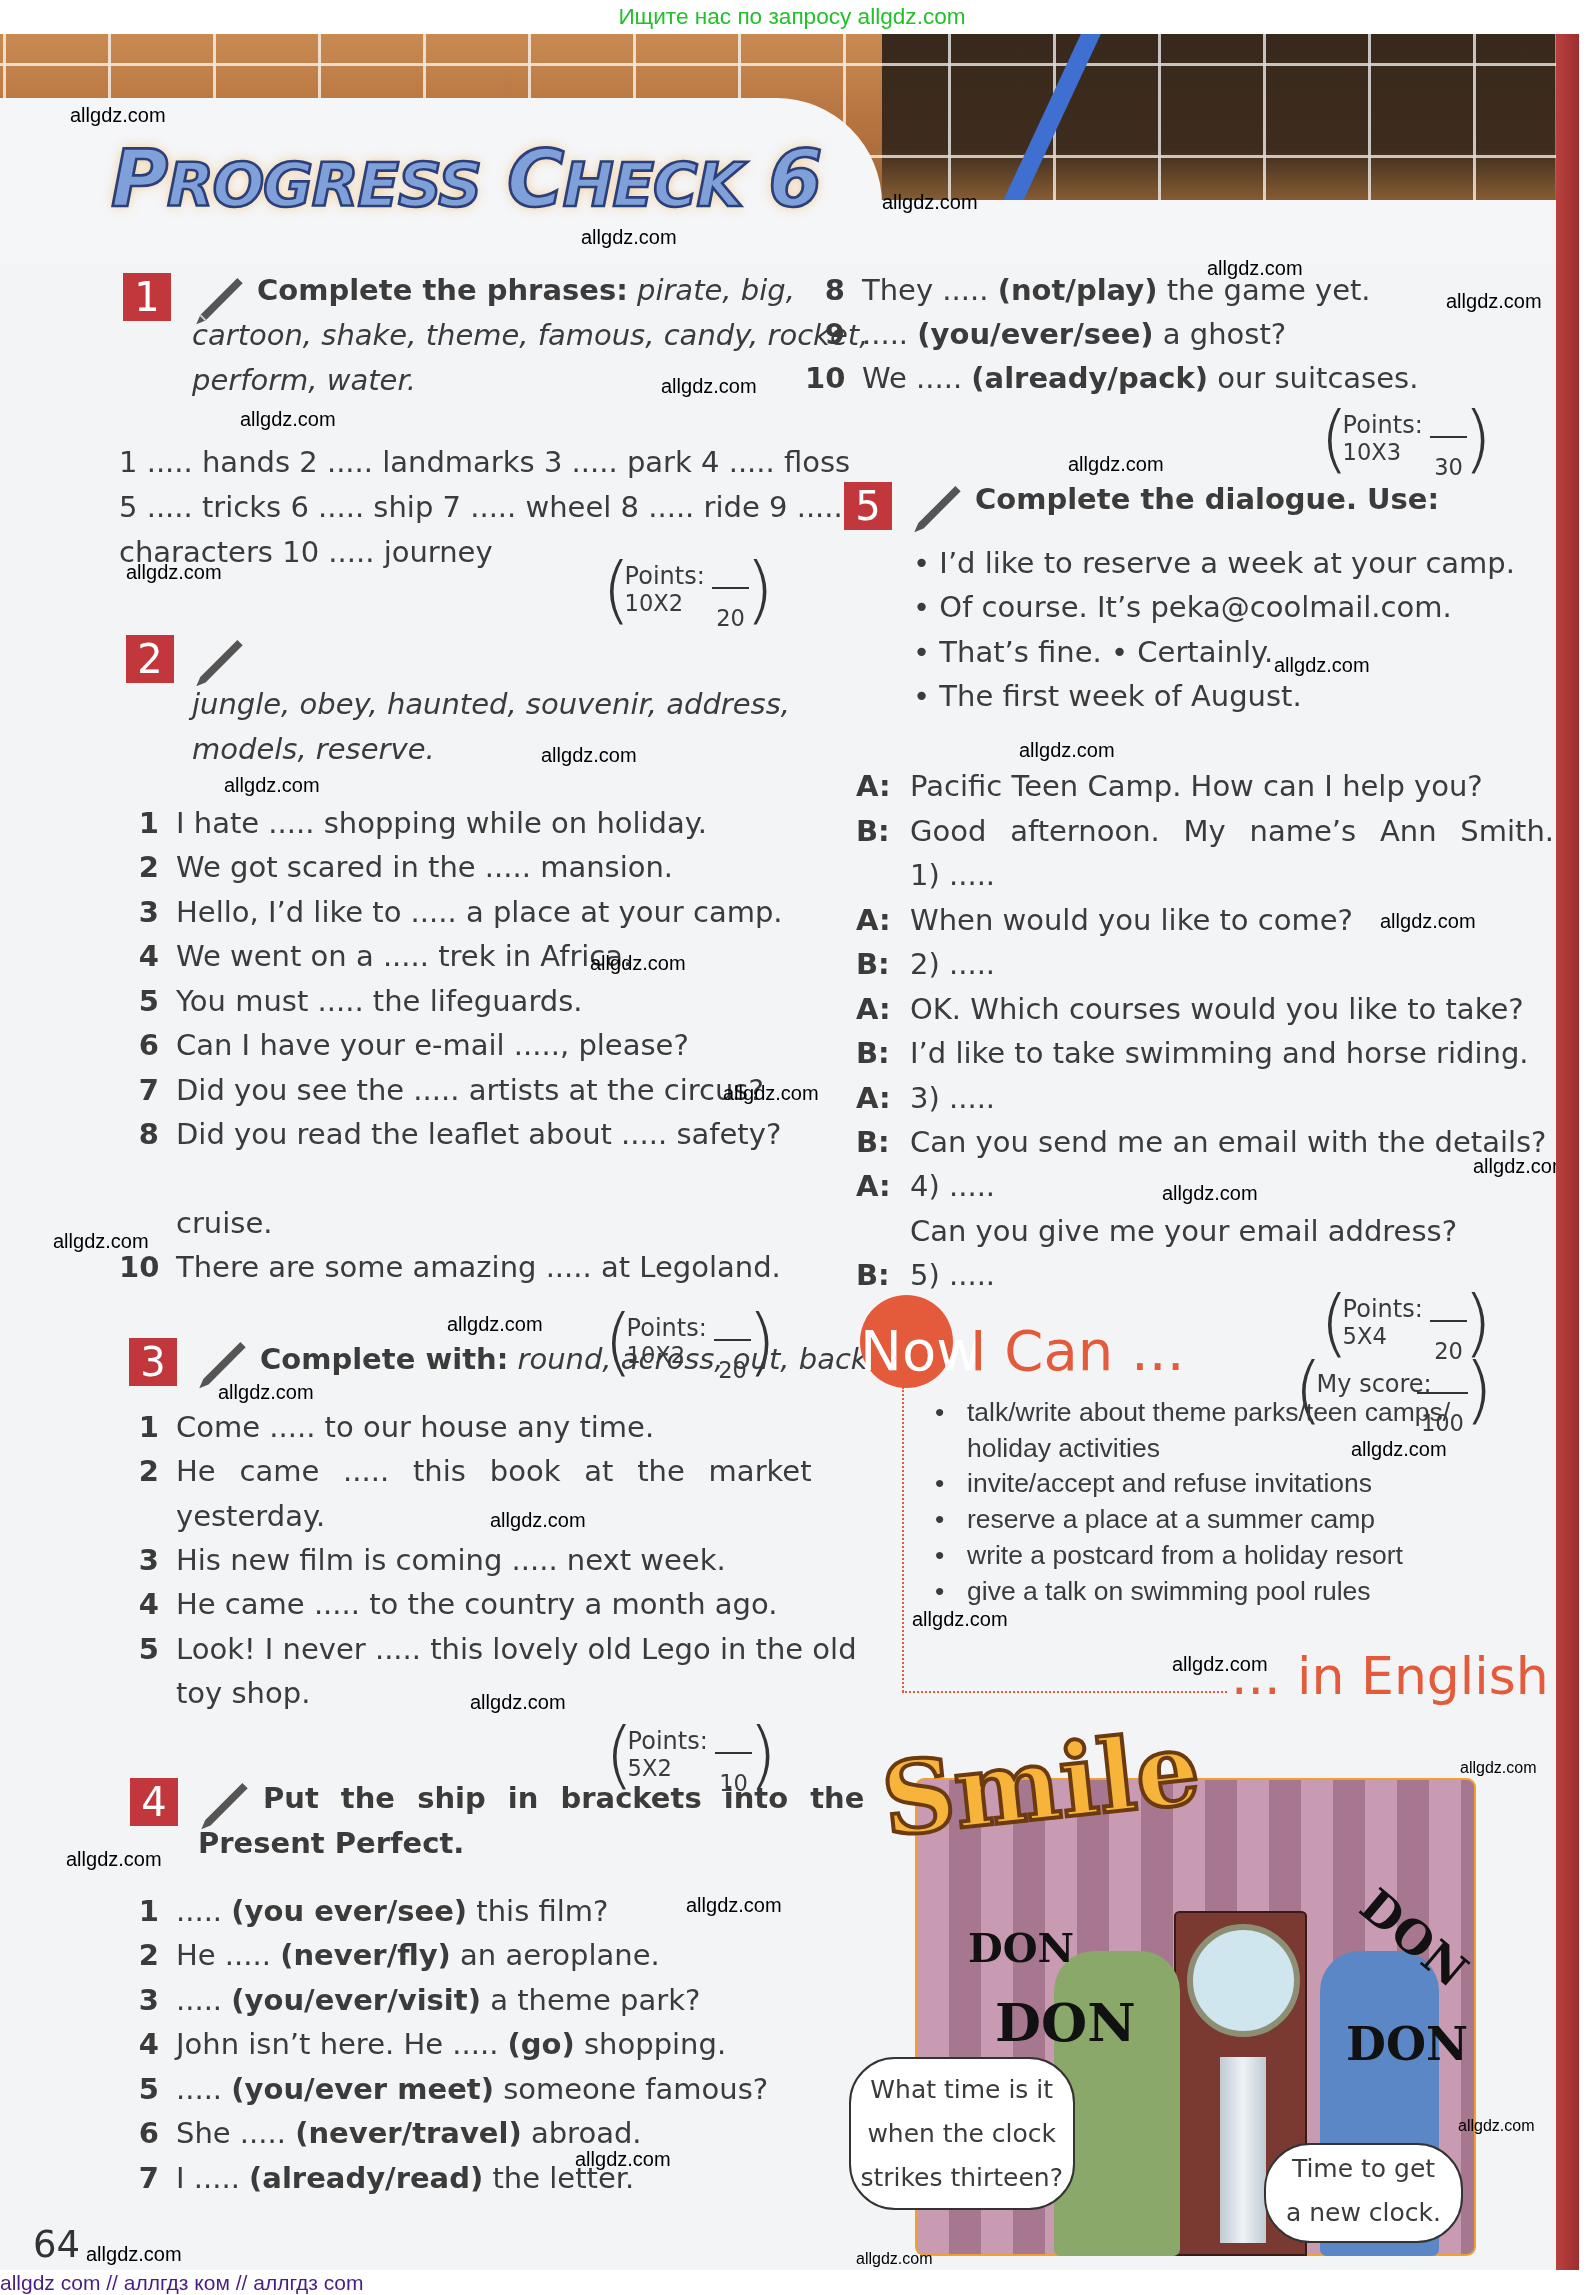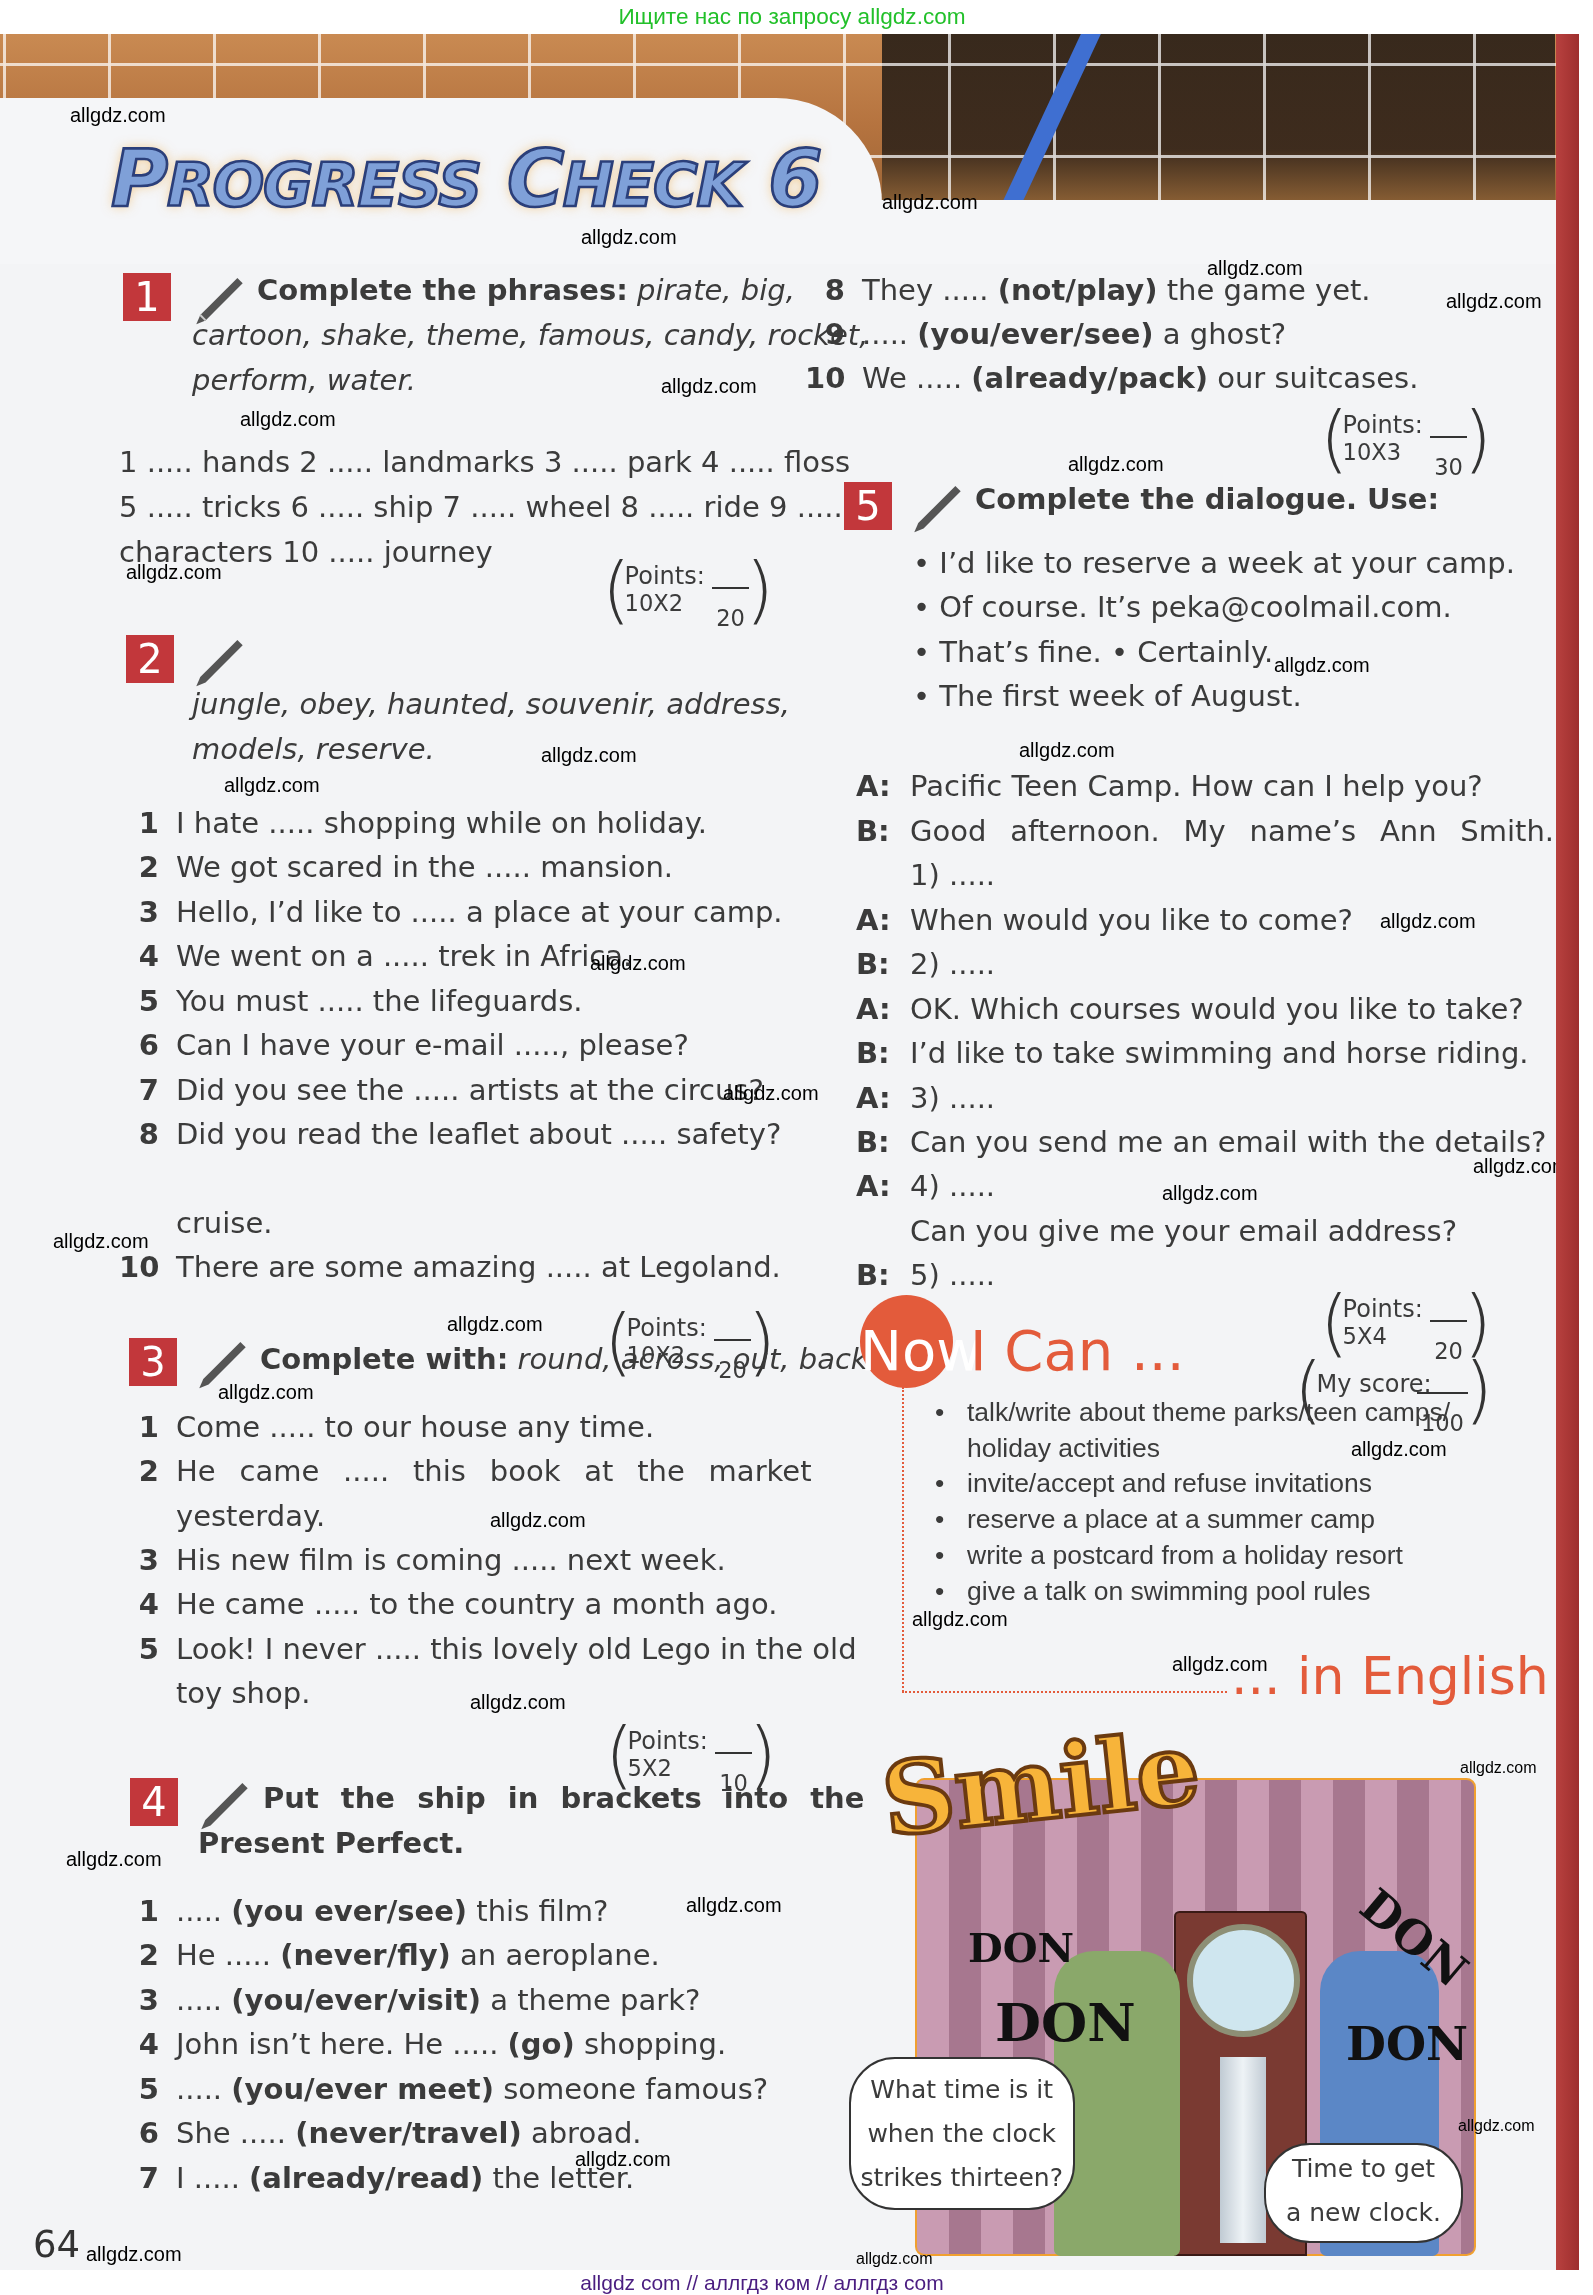--- a/index.html
+++ b/index.html
@@ -62,21 +62,21 @@
   .smile-word { position: absolute; left: 20px; top: 13.3px; font-family: "DejaVu Serif", serif; font-weight: bold; font-size: 100px; color: #f7b43a; -webkit-text-stroke: 4px #6b3a10; transform: rotate(-6deg); }
   .clock-body { position: absolute; left: 312px; top: 199px; width: 133px; height: 345px; background: #7a3a32; border: 2.7px solid #3a1a16; border-radius: 5.3px 5.3px 0 0; }
   .clock-face { position: absolute; left: 325px; top: 212px; width: 113px; height: 113px; border-radius: 50%; background: #cfe6ef; border: 6.6px solid #8d8f75; }
   .pendulum { position: absolute; left: 358px; top: 345px; width: 46px; height: 186px; background: linear-gradient(90deg,#c0cad3,#eef3f6,#c0cad3); }
   .boy1 { position: absolute; left: 192px; top: 239px; width: 126px; height: 305px; background: #8aa86a; border-radius: 40px 40px 6.6px 6.6px; }
   .boy2 { position: absolute; left: 458px; top: 239px; width: 119px; height: 305px; background: #5b87c6; border-radius: 40px 40px 6.6px 6.6px; }
   .don { position: absolute; font-family: "DejaVu Serif", serif; font-weight: bold; color: #111; font-size: 40px; }
   .bubble { position: absolute; background: #fff; border: 2px solid #333; border-radius: 46px; font-family: "DejaVu Sans", sans-serif; font-size: 25px; color: #3b3b3b; text-align: center; line-height: 44px; }
 
   .page-num { position: absolute; left: 33px; top: 2232px; font-size: 37px; font-family: "DejaVu Sans", sans-serif; color: #333; }
-  .bottom-banner { position: absolute; top: 2270px; left: 0; width: 1524px; height: 25px; background: #fff; text-align: center; }
+  .bottom-banner { position: absolute; top: 2270px; left: 0; width: 1524px; height: 25px; background: #fff; text-align: left; }
   .bottom-banner span { font-size: 21px; color: #4a1d80; line-height: 25px; }
 </style>
 </head>
 <body>
 
 <div class="top-banner">
   <span>Ищите нас по запросу allgdz.com</span>
 </div>
 
 <div class="page">

